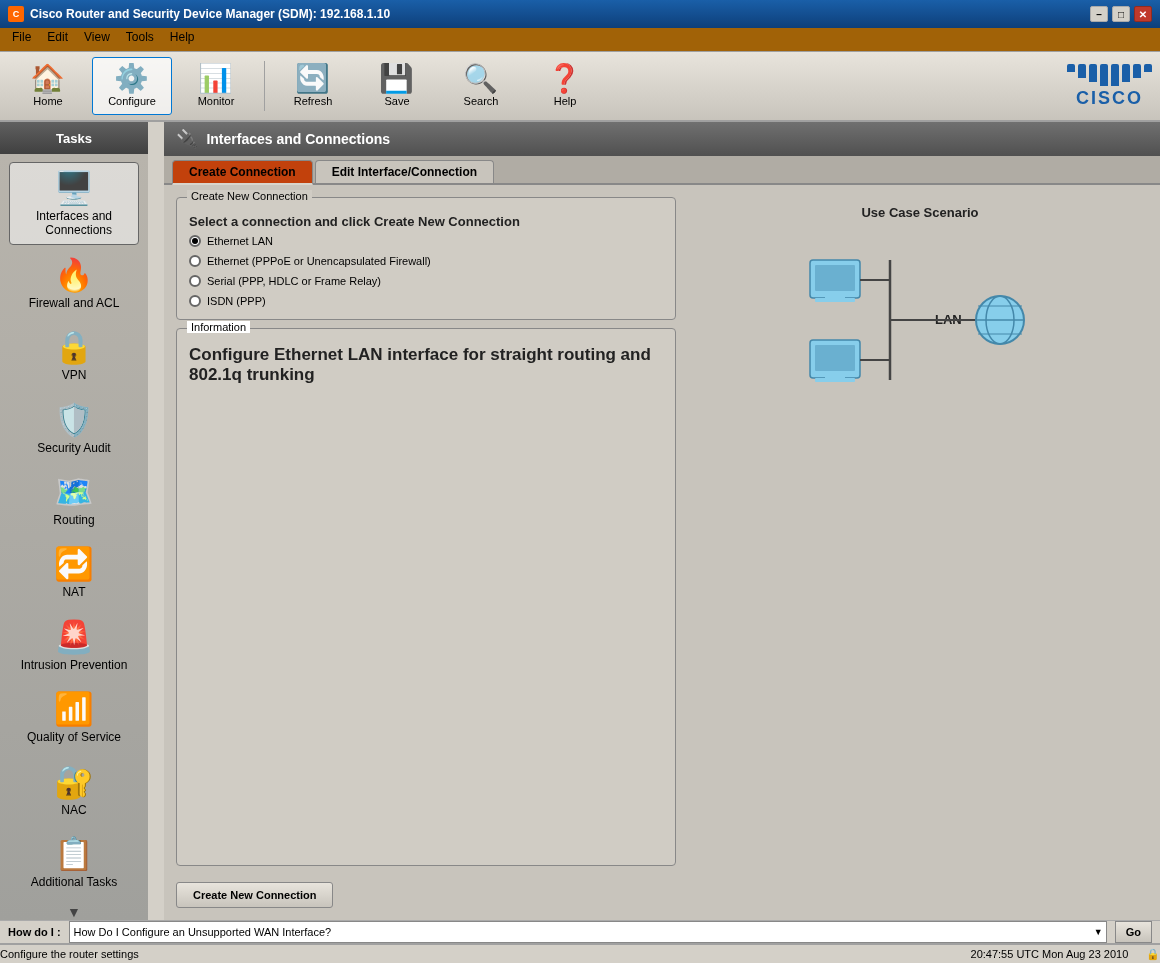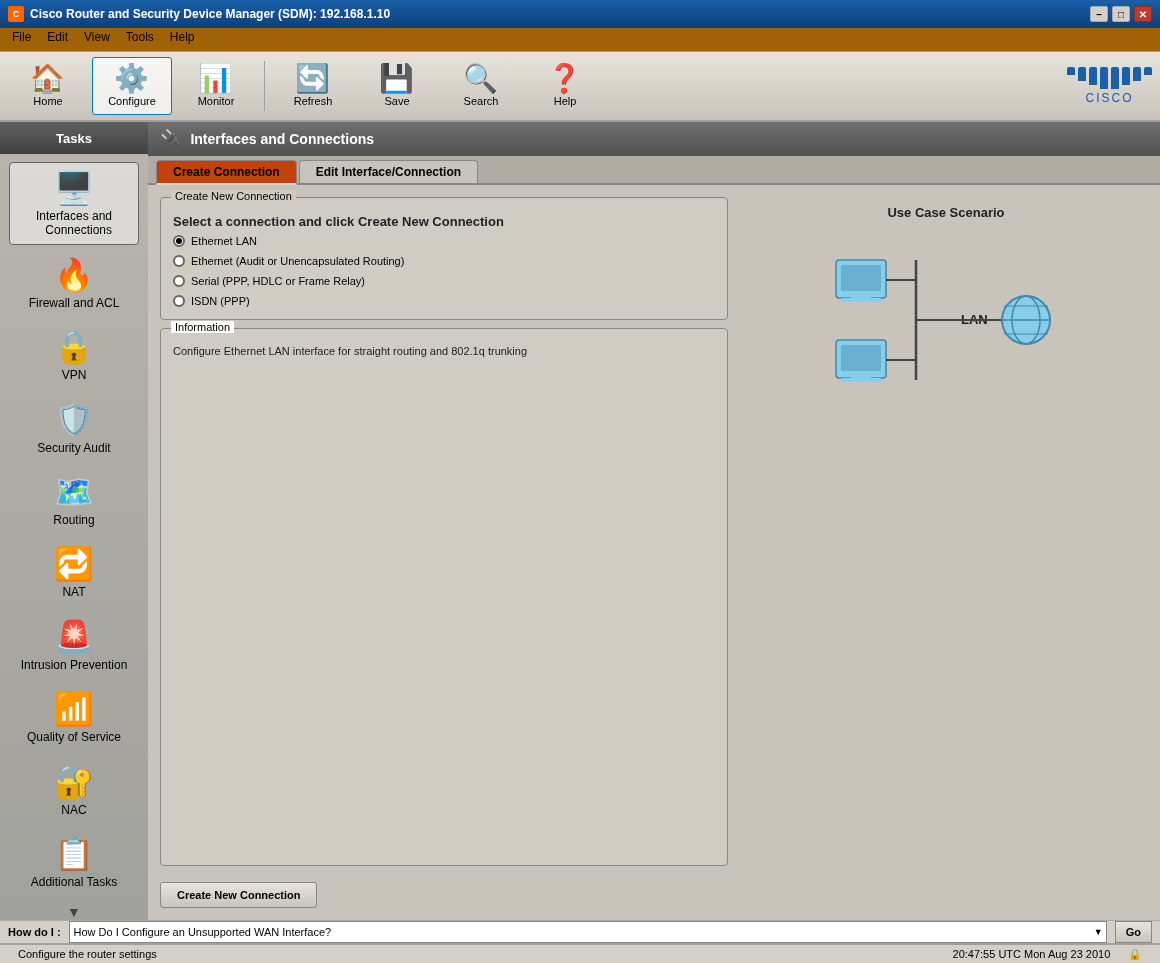--- a/index.html
+++ b/index.html
@@ -178,21 +178,21 @@
     
     .main-content {
       flex: 1;
       padding: 12px;
       display: flex;
       gap: 16px;
     }
 
     
     .left-panel {
-      width: 568px;
+      width: 500px;
       display: flex;
       flex-direction: column;
       gap: 8px;
     }
 
     
     .group-box {
       border: 1px solid #888;
       border-radius: 4px;
       background: #d0ccc4;
@@ -246,22 +246,23 @@
     .info-box-title {
       position: absolute;
       top: -8px;
       left: 10px;
       background: #ffffff;
       padding: 0 4px;
       font-size: 11px;
     }
     .info-box-content {
       padding: 16px 12px 12px 12px;
-      font-size: 11px;
+      font-size: 17px;
       color: #222;
+      font-weight: bold;
     }
 
     
     .create-btn {
       background: linear-gradient(to bottom, #e8e4dc, #c8c4bc);
       border: 1px solid #888;
       border-radius: 3px;
       padding: 6px 16px;
       cursor: pointer;
       font-size: 11px;
@@ -285,21 +286,21 @@
     }
 
     
     .status-bar {
       background: #d4d0c8;
       border-top: 2px solid #a0a0a0;
       height: 28px;
       display: flex;
       align-items: center;
       justify-content: space-between;
-      padding: 0 18px;
+      padding: 0 0;
       font-size: 11px;
     }
     .status-left { color: #000; }
     .status-right { color: #000; display: flex; align-items: center; gap: 18px; }
 
     
     .how-do-i-bar {
       background: #d4d0c8;
       height: 32px;
       display: flex;
@@ -404,26 +405,26 @@
     <div class="cisco-bars">
       <div class="cisco-bar" style="height:8px;"></div>
       <div class="cisco-bar" style="height:14px;"></div>
       <div class="cisco-bar" style="height:18px;"></div>
       <div class="cisco-bar" style="height:22px;"></div>
       <div class="cisco-bar" style="height:22px;"></div>
       <div class="cisco-bar" style="height:18px;"></div>
       <div class="cisco-bar" style="height:14px;"></div>
       <div class="cisco-bar" style="height:8px;"></div>
     </div>
-    <span style="font-size:12px; font-weight:normal; letter-spacing:2px; color:#1a5fa8;">CISCO</span>
+    <span style="font-size:18px; font-weight:bold; letter-spacing:2px; color:#1a5fa8;">CISCO</span>
   </div>
 </div>
 
 <div style="display:flex; flex-direction:column; height: calc(963px - 28px - 24px - 70px);">
-  <div class="main-layout" style="flex:1; display:flex;">
+  <div class="main-layout" style="flex:1; display:flex;gap:16px;">
 
     <div style="display:flex; flex-direction:column; width:148px; border-right:2px solid #888;">
       <div class="sidebar-header">
         <span>Tasks</span>
       </div>
       <div class="sidebar" style="flex:1; border-right:none;">
         <div class="sidebar-item active">
           <span class="sidebar-icon">🖥️</span>
           <span class="sidebar-label">Interfaces and<br>Connections</span>
         </div>
@@ -493,21 +494,21 @@
             <span class="group-box-title">Create New Connection</span>
             <div class="group-box-content">
               <div class="instruction-text">Select a connection and click Create New Connection</div>
               <div class="radio-group">
                 <label class="radio-item">
                   <div class="radio-circle selected"></div>
                   <span>Ethernet LAN</span>
                 </label>
                 <label class="radio-item">
                   <div class="radio-circle"></div>
-                  <span>Ethernet (Audit or Unencapsulated Routing)</span>
+                  <span>Ethernet (PPPoE or Unencapsulated Firewall)</span>
                 </label>
                 <label class="radio-item">
                   <div class="radio-circle"></div>
                   <span>Serial (PPP, HDLC or Frame Relay)</span>
                 </label>
                 <label class="radio-item">
                   <div class="radio-circle"></div>
                   <span>ISDN (PPP)</span>
                 </label>
               </div>

